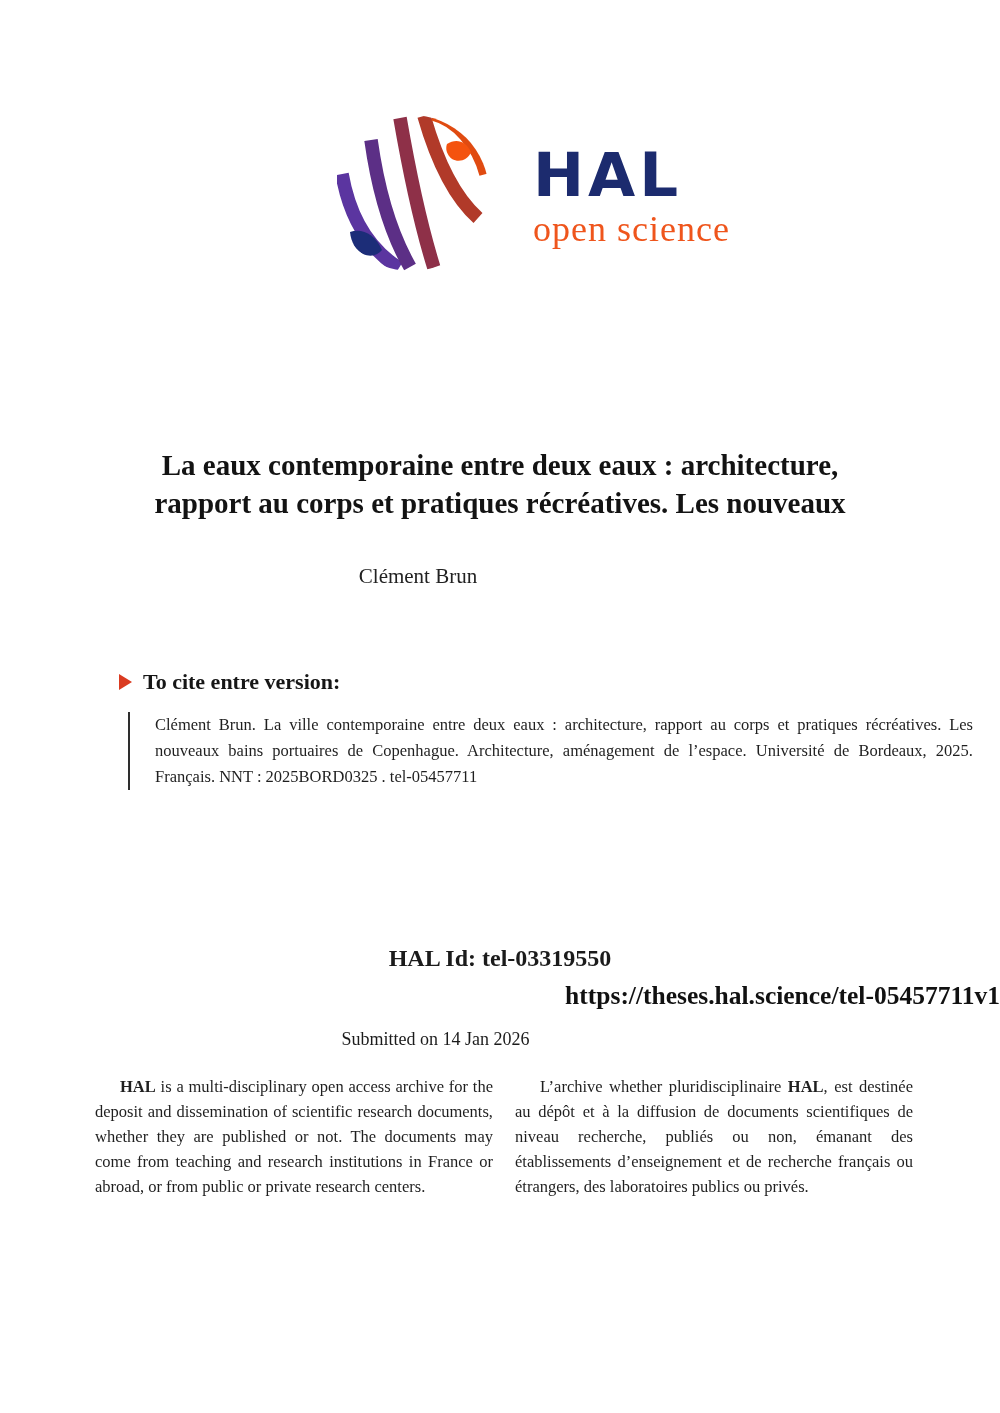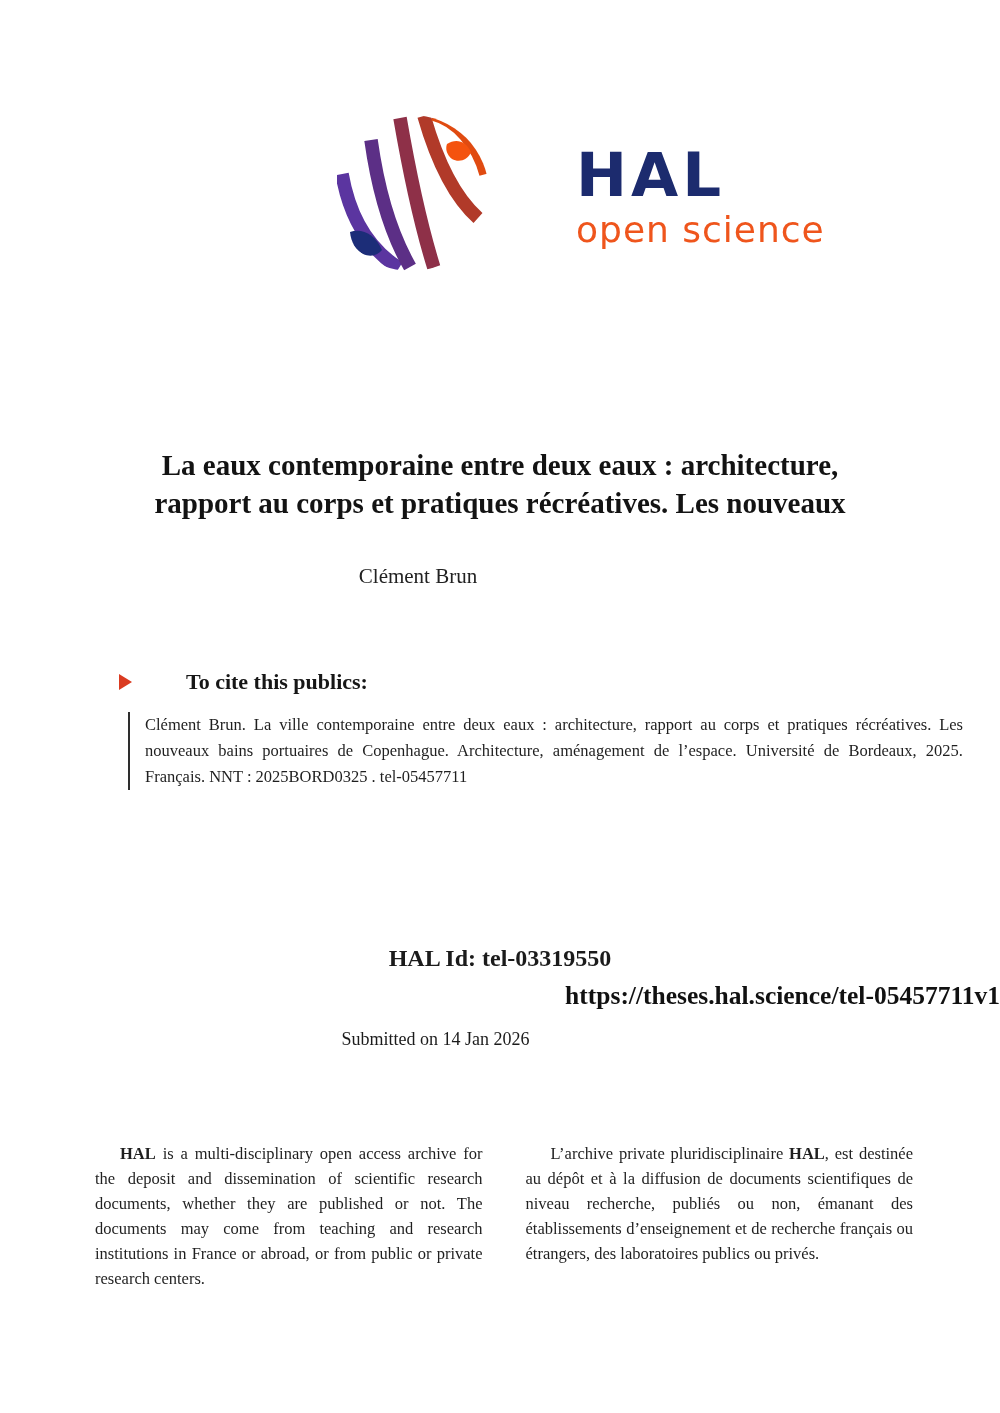--- a/index.html
+++ b/index.html
@@ -4,51 +4,51 @@
 <style>
   html,body{margin:0;padding:0;}
   body{
     width:1000px;height:1413px;
     background:#ffffff;
     position:relative;
     font-family:"Liberation Serif","DejaVu Serif",serif;
     color:#1b1b1b;
     overflow:hidden;
   }
-  .abs{position:absolute;gap:43px;}
+  .abs{position:absolute;}
 
   
   .logo-wrap{left:337px;top:114px;display:flex;align-items:flex-start;}
   .logo-svg{width:150px;height:158px;display:block;}
   .logo-textcol{margin-left:46px;padding-top:30px;font-family:"DejaVu Sans","Liberation Sans",sans-serif;}
   .hal-word{font-size:61px;font-weight:700;line-height:1;letter-spacing:4px;}
   .open-science{font-size:36px;font-weight:400;line-height:1.1;margin-top:5px;letter-spacing:1px;}
 
   
   .doc-title{left:0;top:446px;width:1000px;text-align:center;
     font-size:29px;font-weight:bold;line-height:38px;color:#131313;}
   .doc-author{left:0;top:564px;width:836px;text-align:center;font-size:21px;color:#222;}
 
   
   .cite-heading{left:119px;top:669px;display:flex;align-items:center;
     font-size:22px;font-weight:bold;color:#161616;}
   .tri{width:0;height:0;border-left:13px solid #da3b21;
     border-top:8px solid transparent;border-bottom:8px solid transparent;
     margin-right:11px;display:inline-block;}
   .cite-box{left:128px;top:712px;width:818px;
-    border-left:2px solid #2e2e2e;padding-left:15px;
+    border-left:2px solid #2e2e2e;padding-left:25px;
     font-size:16.5px;line-height:26px;text-align:justify;color:#1f1f1f;}
 
   
   .halid-label{left:0;top:945px;width:1000px;text-align:center;font-size:24px;font-weight:bold;}
   .halid-url{left:0;top:981px;width:1000px;text-align:right;font-size:25.5px;font-weight:bold;color:#111;text-decoration:none;}
   .submitted{left:0;top:1029px;width:871px;text-align:center;font-size:18px;}
 
   
-  .footer-cols{left:95px;top:1141px;width:818px;display:flex;justify-content:flex-start;}
+  .footer-cols{left:95px;top:1074px;width:818px;display:flex;justify-content:space-between;}
   .fcol{width:398px;font-size:16.5px;line-height:25px;text-align:justify;color:#1f1f1f;}
   .fcol p{margin:0;text-indent:25px;}
 </style>
 </head>
 <body>
 
 <div class="abs logo-wrap">
   <svg class="logo-svg" viewBox="0 0 150 158" aria-hidden="true">
     <defs>
       <clipPath id="ballclip">
@@ -60,40 +60,40 @@
       <path d="M 34 26 C 41 76 54 120 73 153" stroke="#5c2f86"></path>
       <path d="M 63 4 C 72 56 82 106 97 154" stroke="#8e3048"></path>
       <path d="M 87 2 C 99 44 115 81 141 104" stroke="#b13a29"></path>
       <path d="M 96 0 C 120 6 141 30 149 60" stroke="#e04b11"></path>
       <path d="M 110 30 C 119 24 129 27 134 38 C 131 46 122 49 115 45 C 110 41 108 35 110 30 Z" stroke="none" fill="#f4530f"></path>
       <path d="M 13 118 C 25 114 38 120 45 136 C 40 142 33 143 26 140 C 19 137 14 128 13 118 Z" stroke="none" fill="#1c2d78"></path>
     </g>
   </svg>
   <div class="logo-textcol">
     <div class="hal-word" style="color: rgb(28, 43, 110);">HAL</div>
-    <div class="open-science" style="color: rgb(239, 85, 28);">open science</div>
+    <div class="open-science" style="color: rgb(239, 85, 28); font-family: Liberation Serif, serif;">open science</div>
   </div>
 </div>
 
 <div class="abs doc-title">
   <div>La eaux contemporaine entre deux eaux : architecture,</div>
   <div>rapport au corps et pratiques récréatives. Les nouveaux</div>
 </div>
 <div class="abs doc-author">Clément Brun</div>
 
 <div class="abs cite-heading">
   <span class="tri"></span>
-  <span>To cite this publics:</span>
+  <span>To cite entre version:</span>
 </div>
 <div class="abs cite-box">Clément Brun. La ville contemporaine entre deux eaux : architecture, rapport au corps et pratiques récréatives. Les nouveaux bains portuaires de Copenhague. Architecture, aménagement de l’espace. Université de Bordeaux, 2025. Français. NNT : 2025BORD0325 . tel-05457711</div>
 
 <div class="abs halid-label">HAL Id: tel-03319550</div>
 <div class="abs halid-url">https://theses.hal.science/tel-05457711v1</div>
 <div class="abs submitted">Submitted on 14 Jan 2026</div>
 
 <div class="abs footer-cols">
   <div class="fcol">
     <p><b>HAL</b><span> is a multi-disciplinary open access archive for the deposit and dissemination of scientific research documents, whether they are published or not. The documents may come from teaching and research institutions in France or abroad, or from public or private research centers.</span></p>
   </div>
   <div class="fcol">
-    <p><span>L’archive private pluridisciplinaire </span><b>HAL</b><span>, est destinée au dépôt et à la diffusion de documents scientifiques de niveau recherche, publiés ou non, émanant des établissements d’enseignement et de recherche français ou étrangers, des laboratoires publics ou privés.</span></p>
+    <p><span>L’archive whether pluridisciplinaire </span><b>HAL</b><span>, est destinée au dépôt et à la diffusion de documents scientifiques de niveau recherche, publiés ou non, émanant des établissements d’enseignement et de recherche français ou étrangers, des laboratoires publics ou privés.</span></p>
   </div>
 </div>
 
 </body></html>

